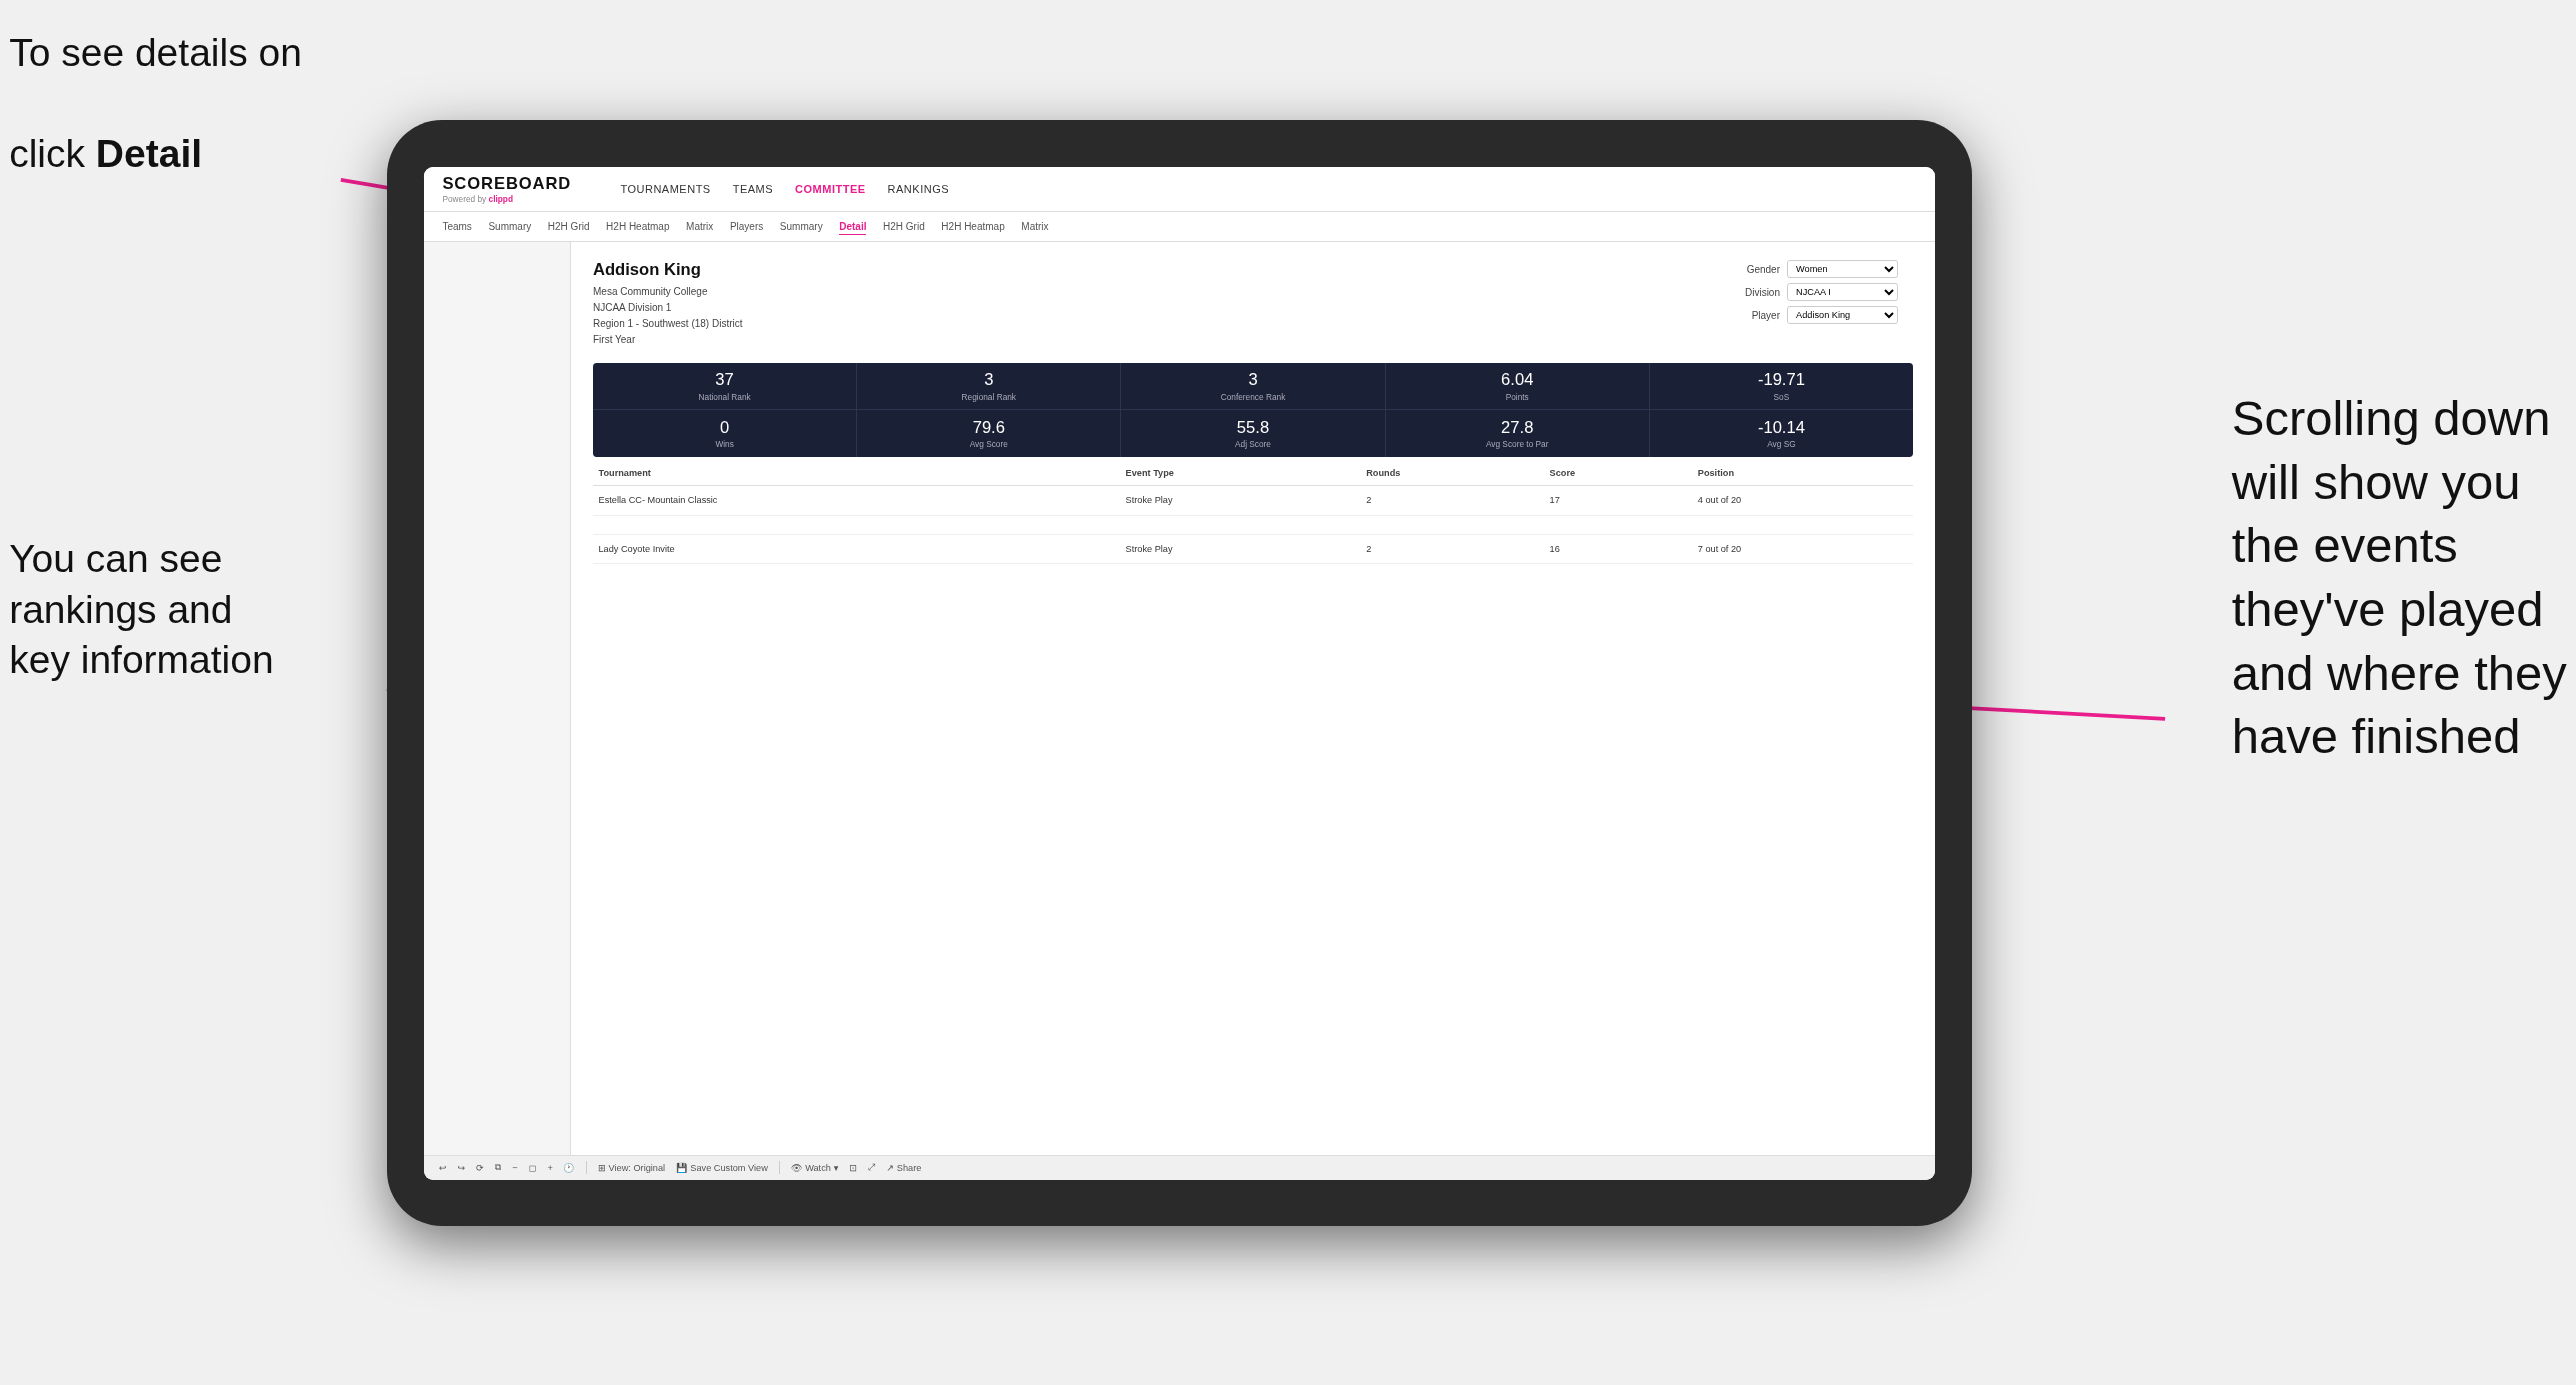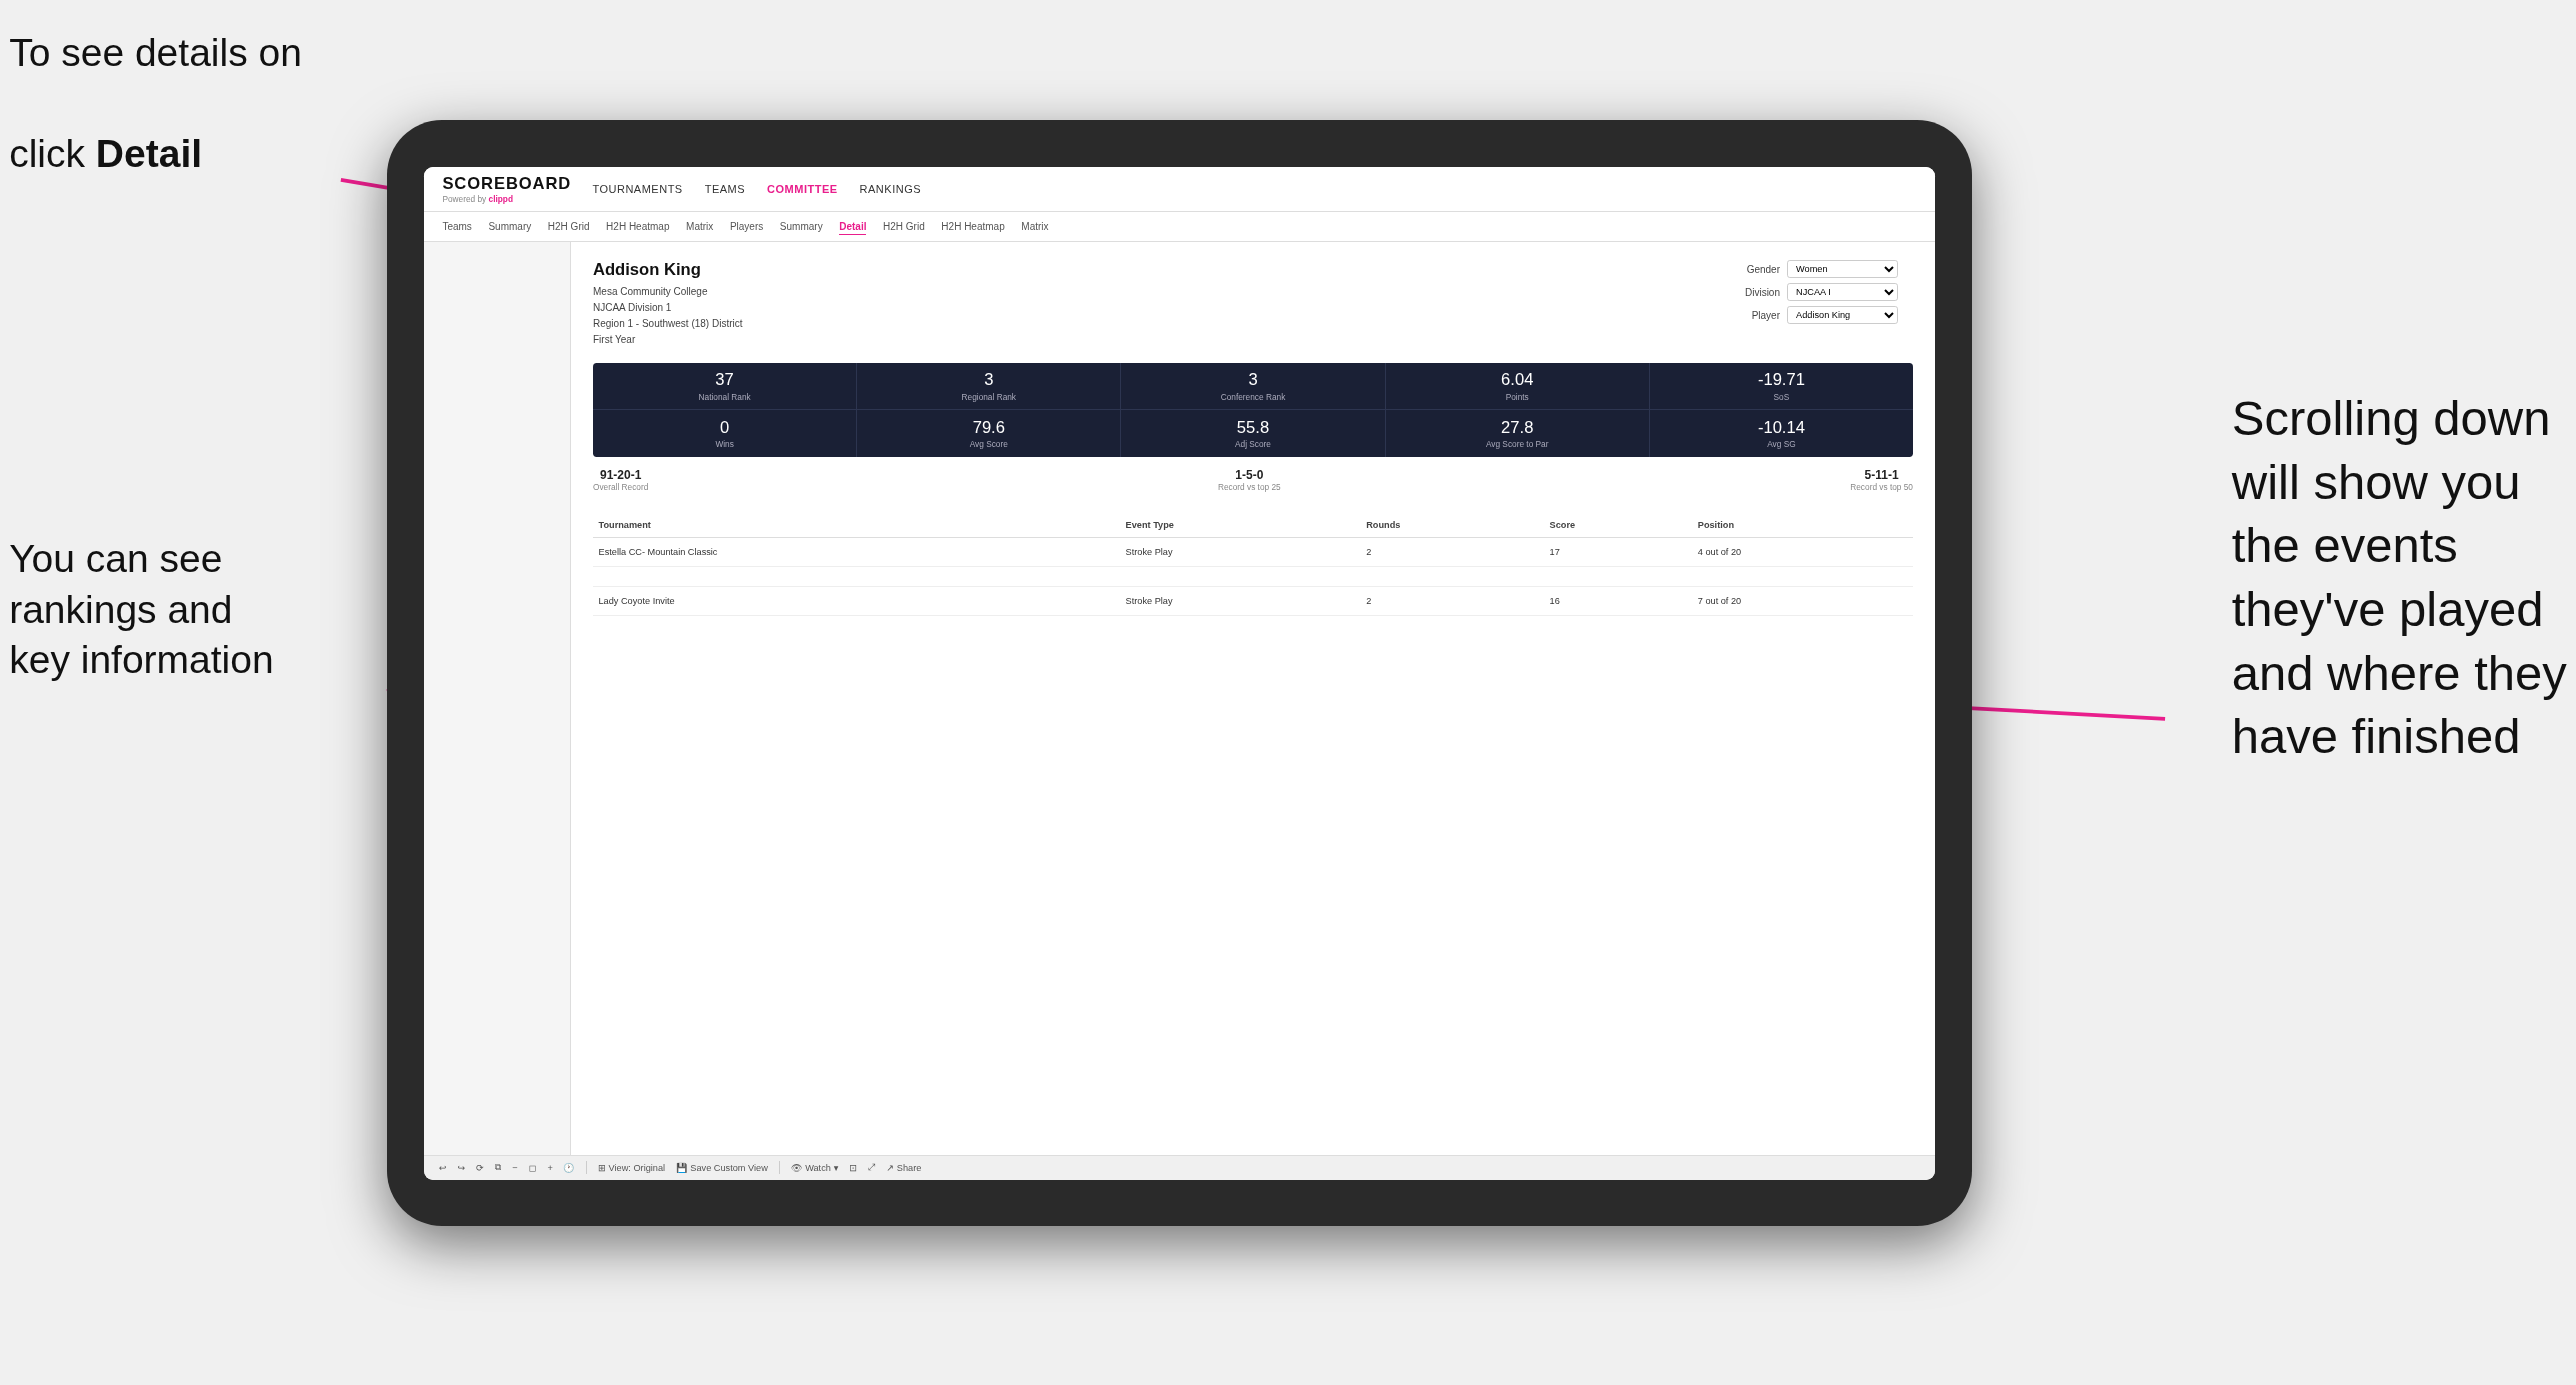--- a/index.html
+++ b/index.html
@@ -72,20 +72,21 @@
       flex-direction: column;
     }
 
     
     .top-nav {
       background: #fff;
       border-bottom: 0.9px solid #ddd;
       padding: 7.4px 18.4px;
       display: flex;
       align-items: center;
+      gap: 28px;
       flex-shrink: 0;
     }
 
     .logo-area {
       display: flex;
       flex-direction: column;
       margin-right: 9.2px;
     }
 
     .logo-scoreboard {
@@ -502,34 +503,20 @@
               <span class="stat-value">27.8</span>
               <span class="stat-label">Avg Score to Par</span>
             </div>
             <div class="stat-cell">
               <span class="stat-value">-10.14</span>
               <span class="stat-label">Avg SG</span>
             </div>
           </div>
         </div>
 
-        <div class="record-section">
-          <div class="record-item">
-            <span class="record-value">91-20-1</span>
-            <span class="record-label">Overall Record</span>
-          </div>
-          <div class="record-item">
-            <span class="record-value">1-5-0</span>
-            <span class="record-label">Record vs top 25</span>
-          </div>
-          <div class="record-item">
-            <span class="record-value">5-11-1</span>
-            <span class="record-label">Record vs top 50</span>
-          </div>
-        </div>
 
         <table class="tournament-table">
           <thead>
             <tr>
               <th>Tournament</th>
               <th>Event Type</th>
               <th>Rounds</th>
               <th>Score</th>
               <th>Position</th>
             </tr>

